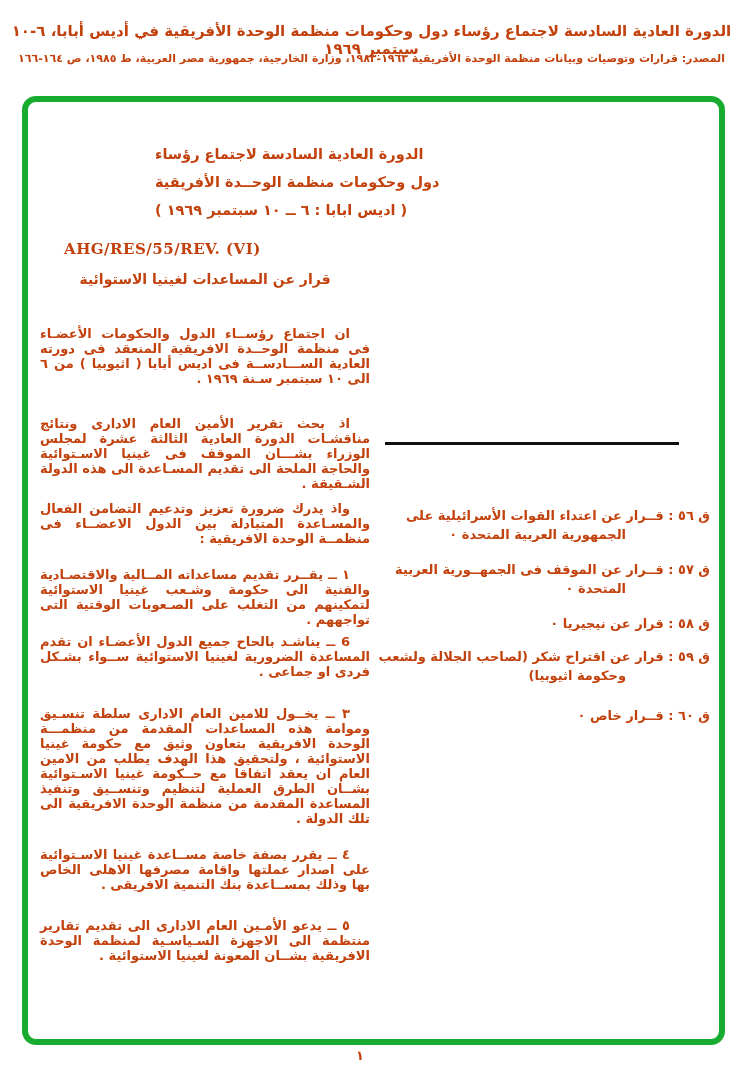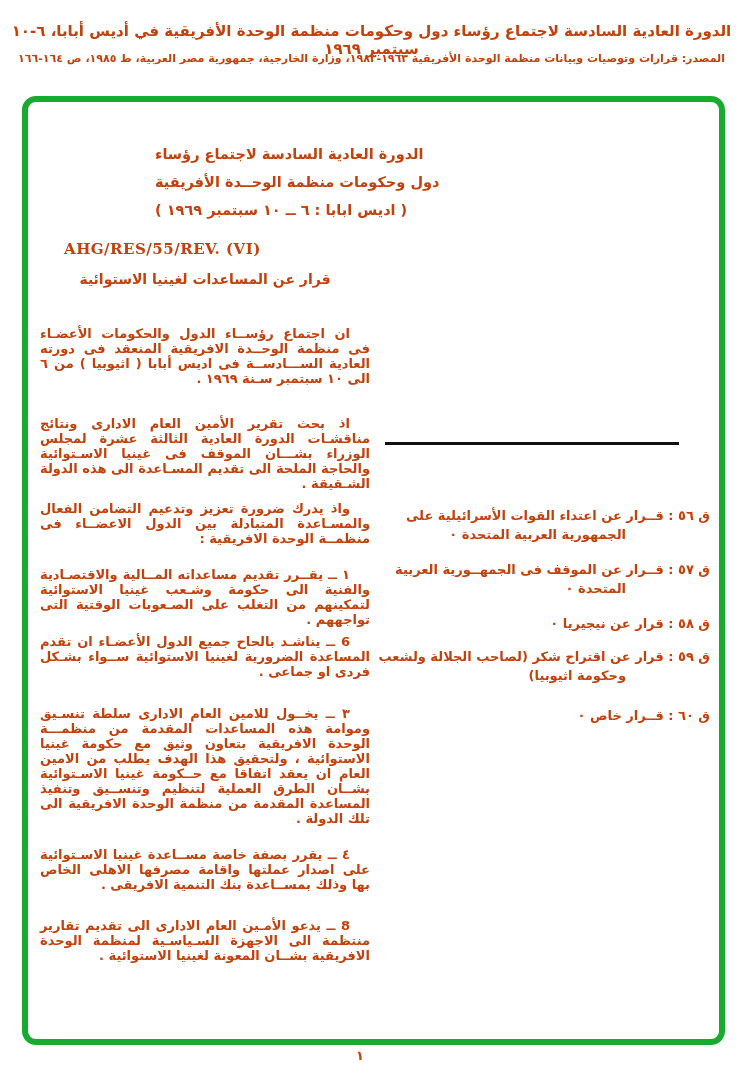--- a/index.html
+++ b/index.html
@@ -57,21 +57,21 @@
 
   <div class="title rtl">قرار عن المساعدات لغينيا الاستوائية</div>
 
   <div class="para p0 rtl">ان اجتماع رؤســاء الدول والحكومات الأعضـاء فى منظمة الوحــدة الافريقية المنعقد فى دورته العادية الســـادســة فى اديس أبابا ( اثيوبيا ) من ٦ الى ١٠ سبتمبر سـنة ١٩٦٩ .</div>
   <div class="para p2 rtl">واذ يدرك ضرورة تعزيز وتدعيم التضامن الفعال والمسـاعدة المتبادلة بين الدول الاعضــاء فى منظمــة الوحدة الافريقية :</div>
   <div class="para p1 rtl">اذ بحث تقرير الأمين العام الادارى ونتائج مناقشـات الدورة العادية الثالثة عشرة لمجلس الوزراء بشـــان الموقف فى غينيا الاسـتوائية والحاجة الملحة الى تقديم المسـاعدة الى هذه الدولة الشـقيقة .</div>
   <div class="para p3 rtl">١ ــ يقــرر تقديم مساعداته المــالية والاقتصـادية والفنية الى حكومة وشـعب غينيا الاستوائية لتمكينهم من التغلب على الصـعوبات الوقتية التى تواجههم .</div>
   <div class="para p4 rtl">6 ــ يناشـد بالحاح جميع الدول الأعضـاء ان تقدم المساعدة الضرورية لغينيا الاستوائية ســواء بشـكل فردى او جماعى .</div>
   <div class="para p5 rtl">٣ ــ يخــول للامين العام الادارى سلطة تنسـيق وموامة هذه المساعدات المقدمة من منظمـــة الوحدة الافريقية بتعاون وثيق مع حكومة غينيا الاستوائية ، ولتحقيق هذا الهدف يطلب من الامين العام ان يعقد اتفاقا مع حــكومة غينيا الاسـتوائية بشــان الطرق العملية لتنظيم وتنســيق وتنفيذ المساعدة المقدمة من منظمة الوحدة الافريقية الى تلك الدولة .</div>
   <div class="para p6 rtl">٤ ــ يقرر بصفة خاصة مســاعدة غينيا الاسـتوائية على اصدار عملتها واقامة مصرفها الاهلى الخاص بها وذلك بمســاعدة بنك التنمية الافريقى .</div>
-  <div class="para p7 rtl">8 ــ يدعو الأمـين العام الادارى الى تقديم تقارير منتظمة الى الاجهزة السـياسـية لمنظمة الوحدة الافريقية بشــان المعونة لغينيا الاستوائية .</div>
+  <div class="para p7 rtl">٥ ــ يدعو الأمـين العام الادارى الى تقديم تقارير منتظمة الى الاجهزة السـياسـية لمنظمة الوحدة الافريقية بشــان المعونة لغينيا الاستوائية .</div>
 
   <div class="sb-divider"></div>
 
   <div class="sb-item s1 rtl">ق ٥٦ : قــرار عن اعتداء القوات الأسرائيلية على الجمهورية العربية المتحدة ٠</div>
   <div class="sb-item s2 rtl">ق ٥٧ : قــرار عن الموقف فى الجمهــورية العربية المتحدة ٠</div>
   <div class="sb-item s3 rtl">ق ٥٨ : قرار عن نيجيريا ٠</div>
   <div class="sb-item s4 rtl">ق ٥٩ : قرار عن اقتراح شكر (لصاحب الجلالة ولشعب وحكومة اثيوبيا)</div>
   <div class="sb-item s5 rtl">ق ٦٠ : قــرار خاص ٠</div>
 
   <div class="pagenum">١</div>

